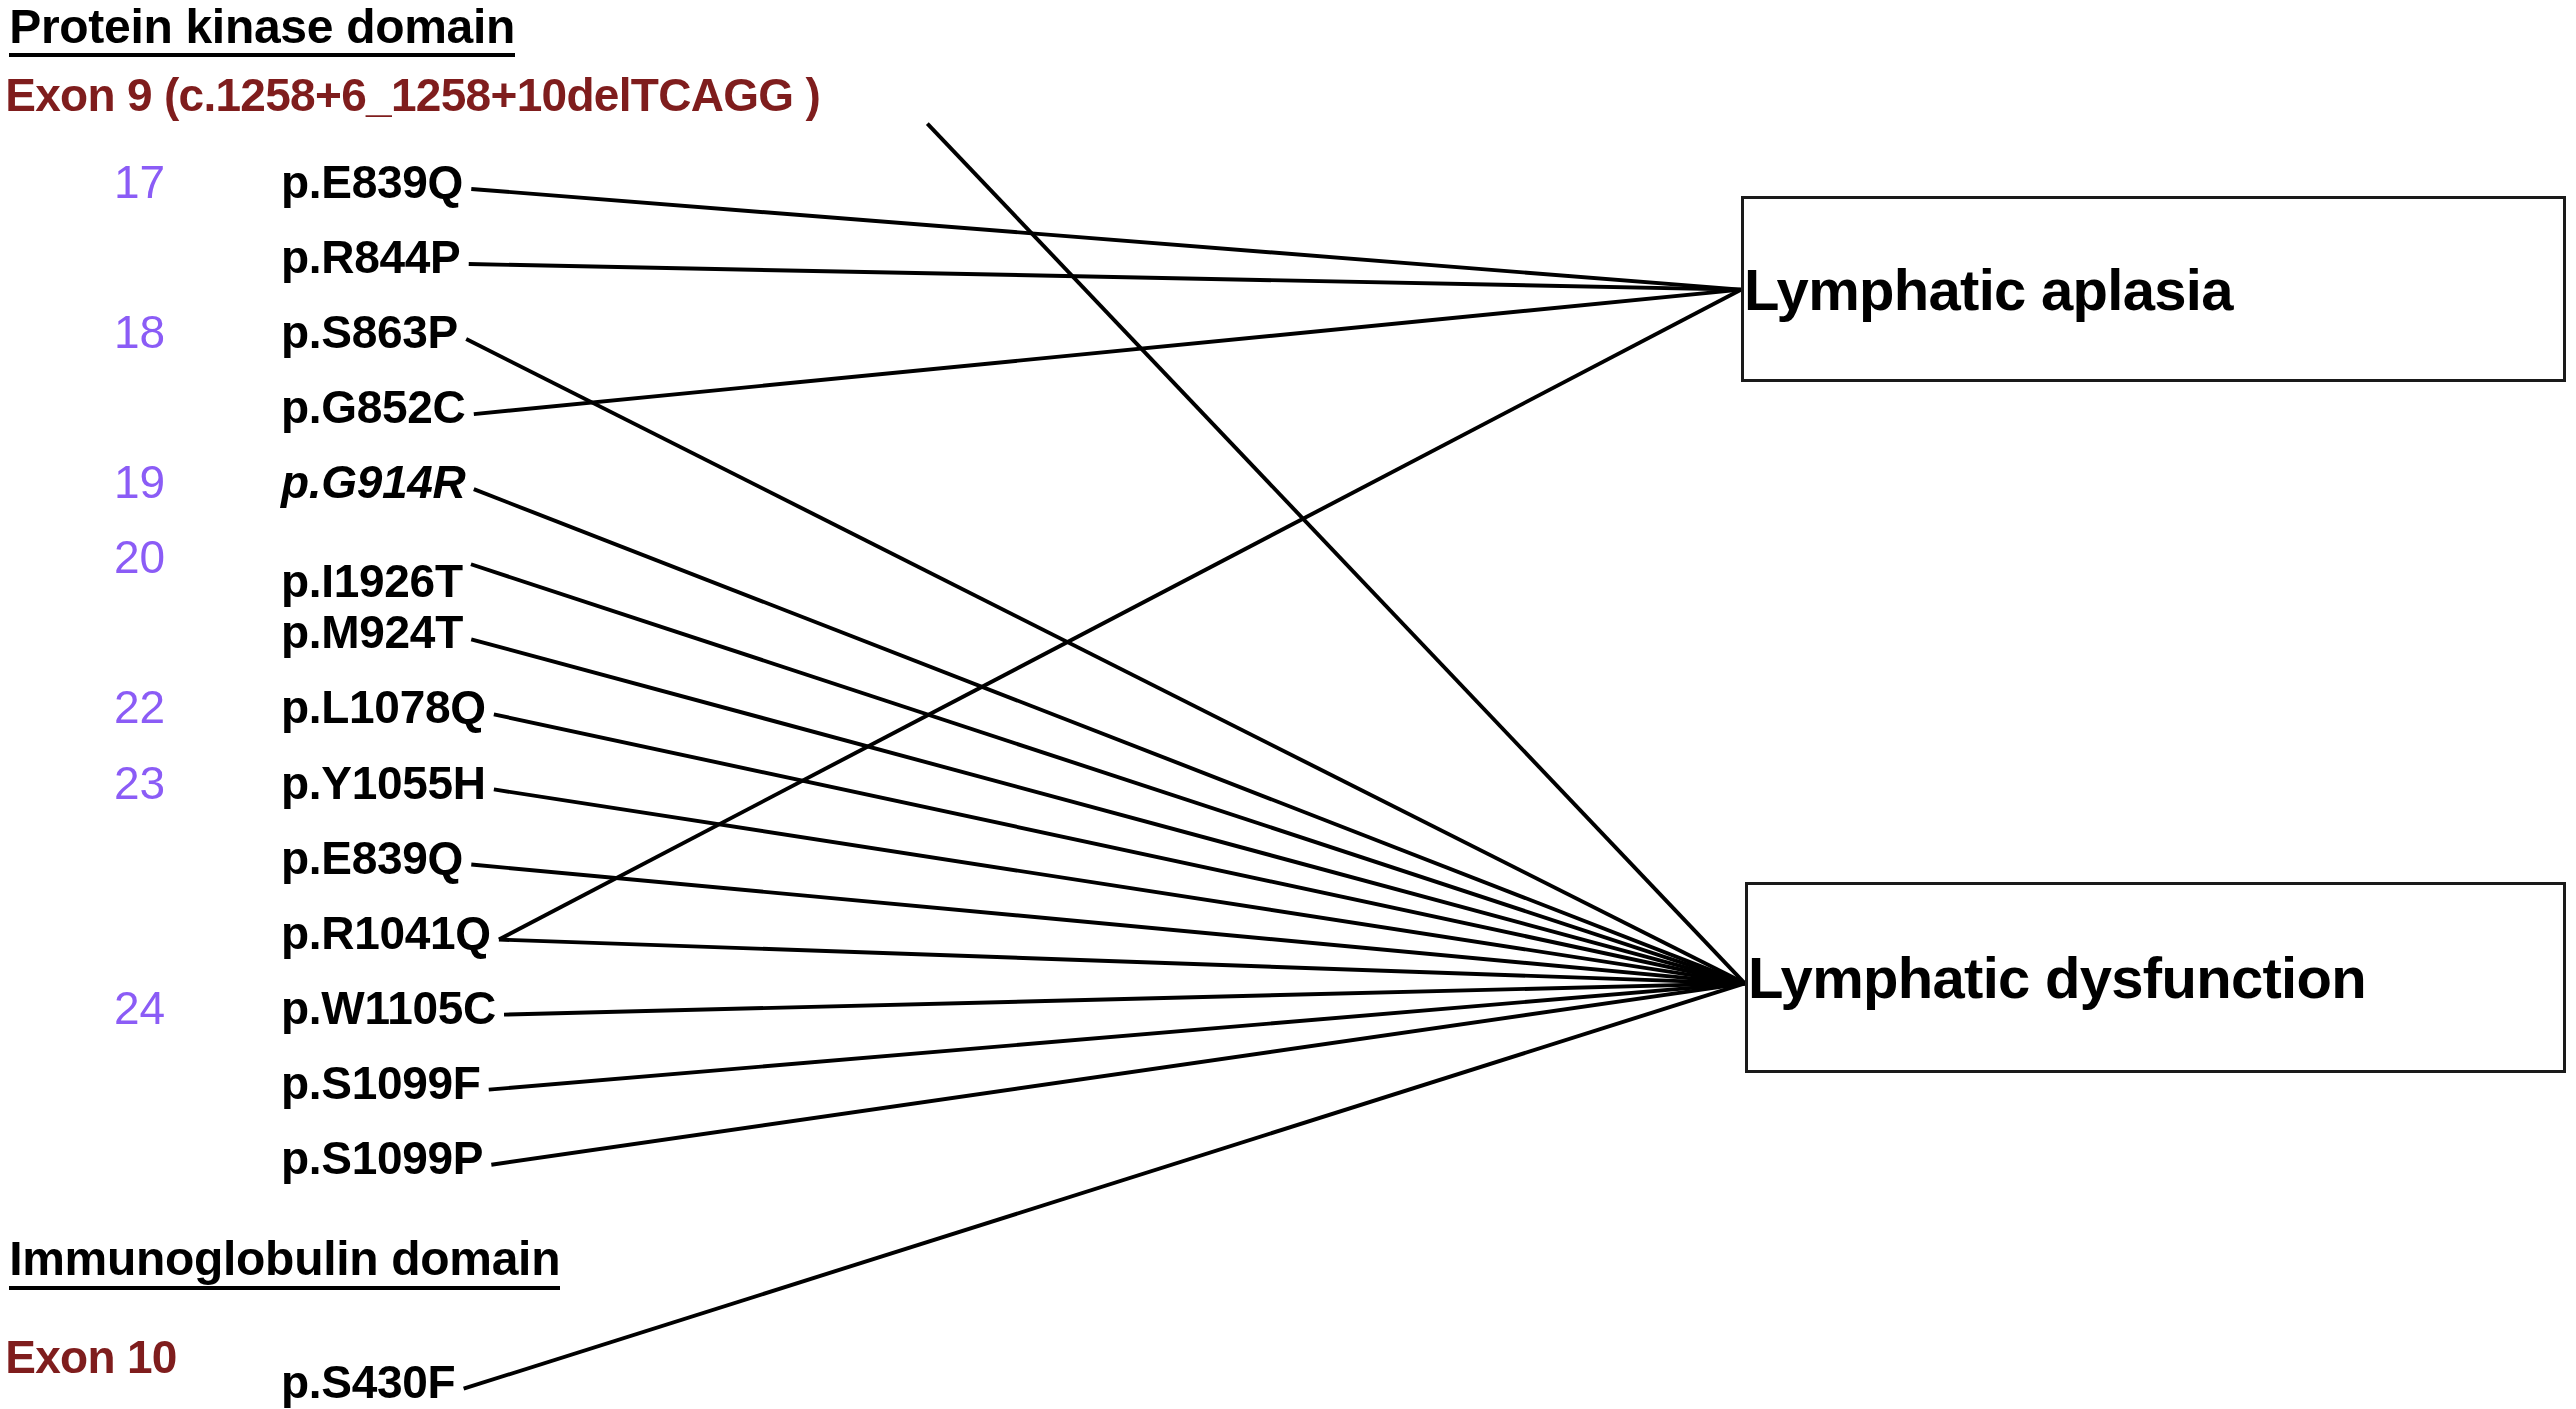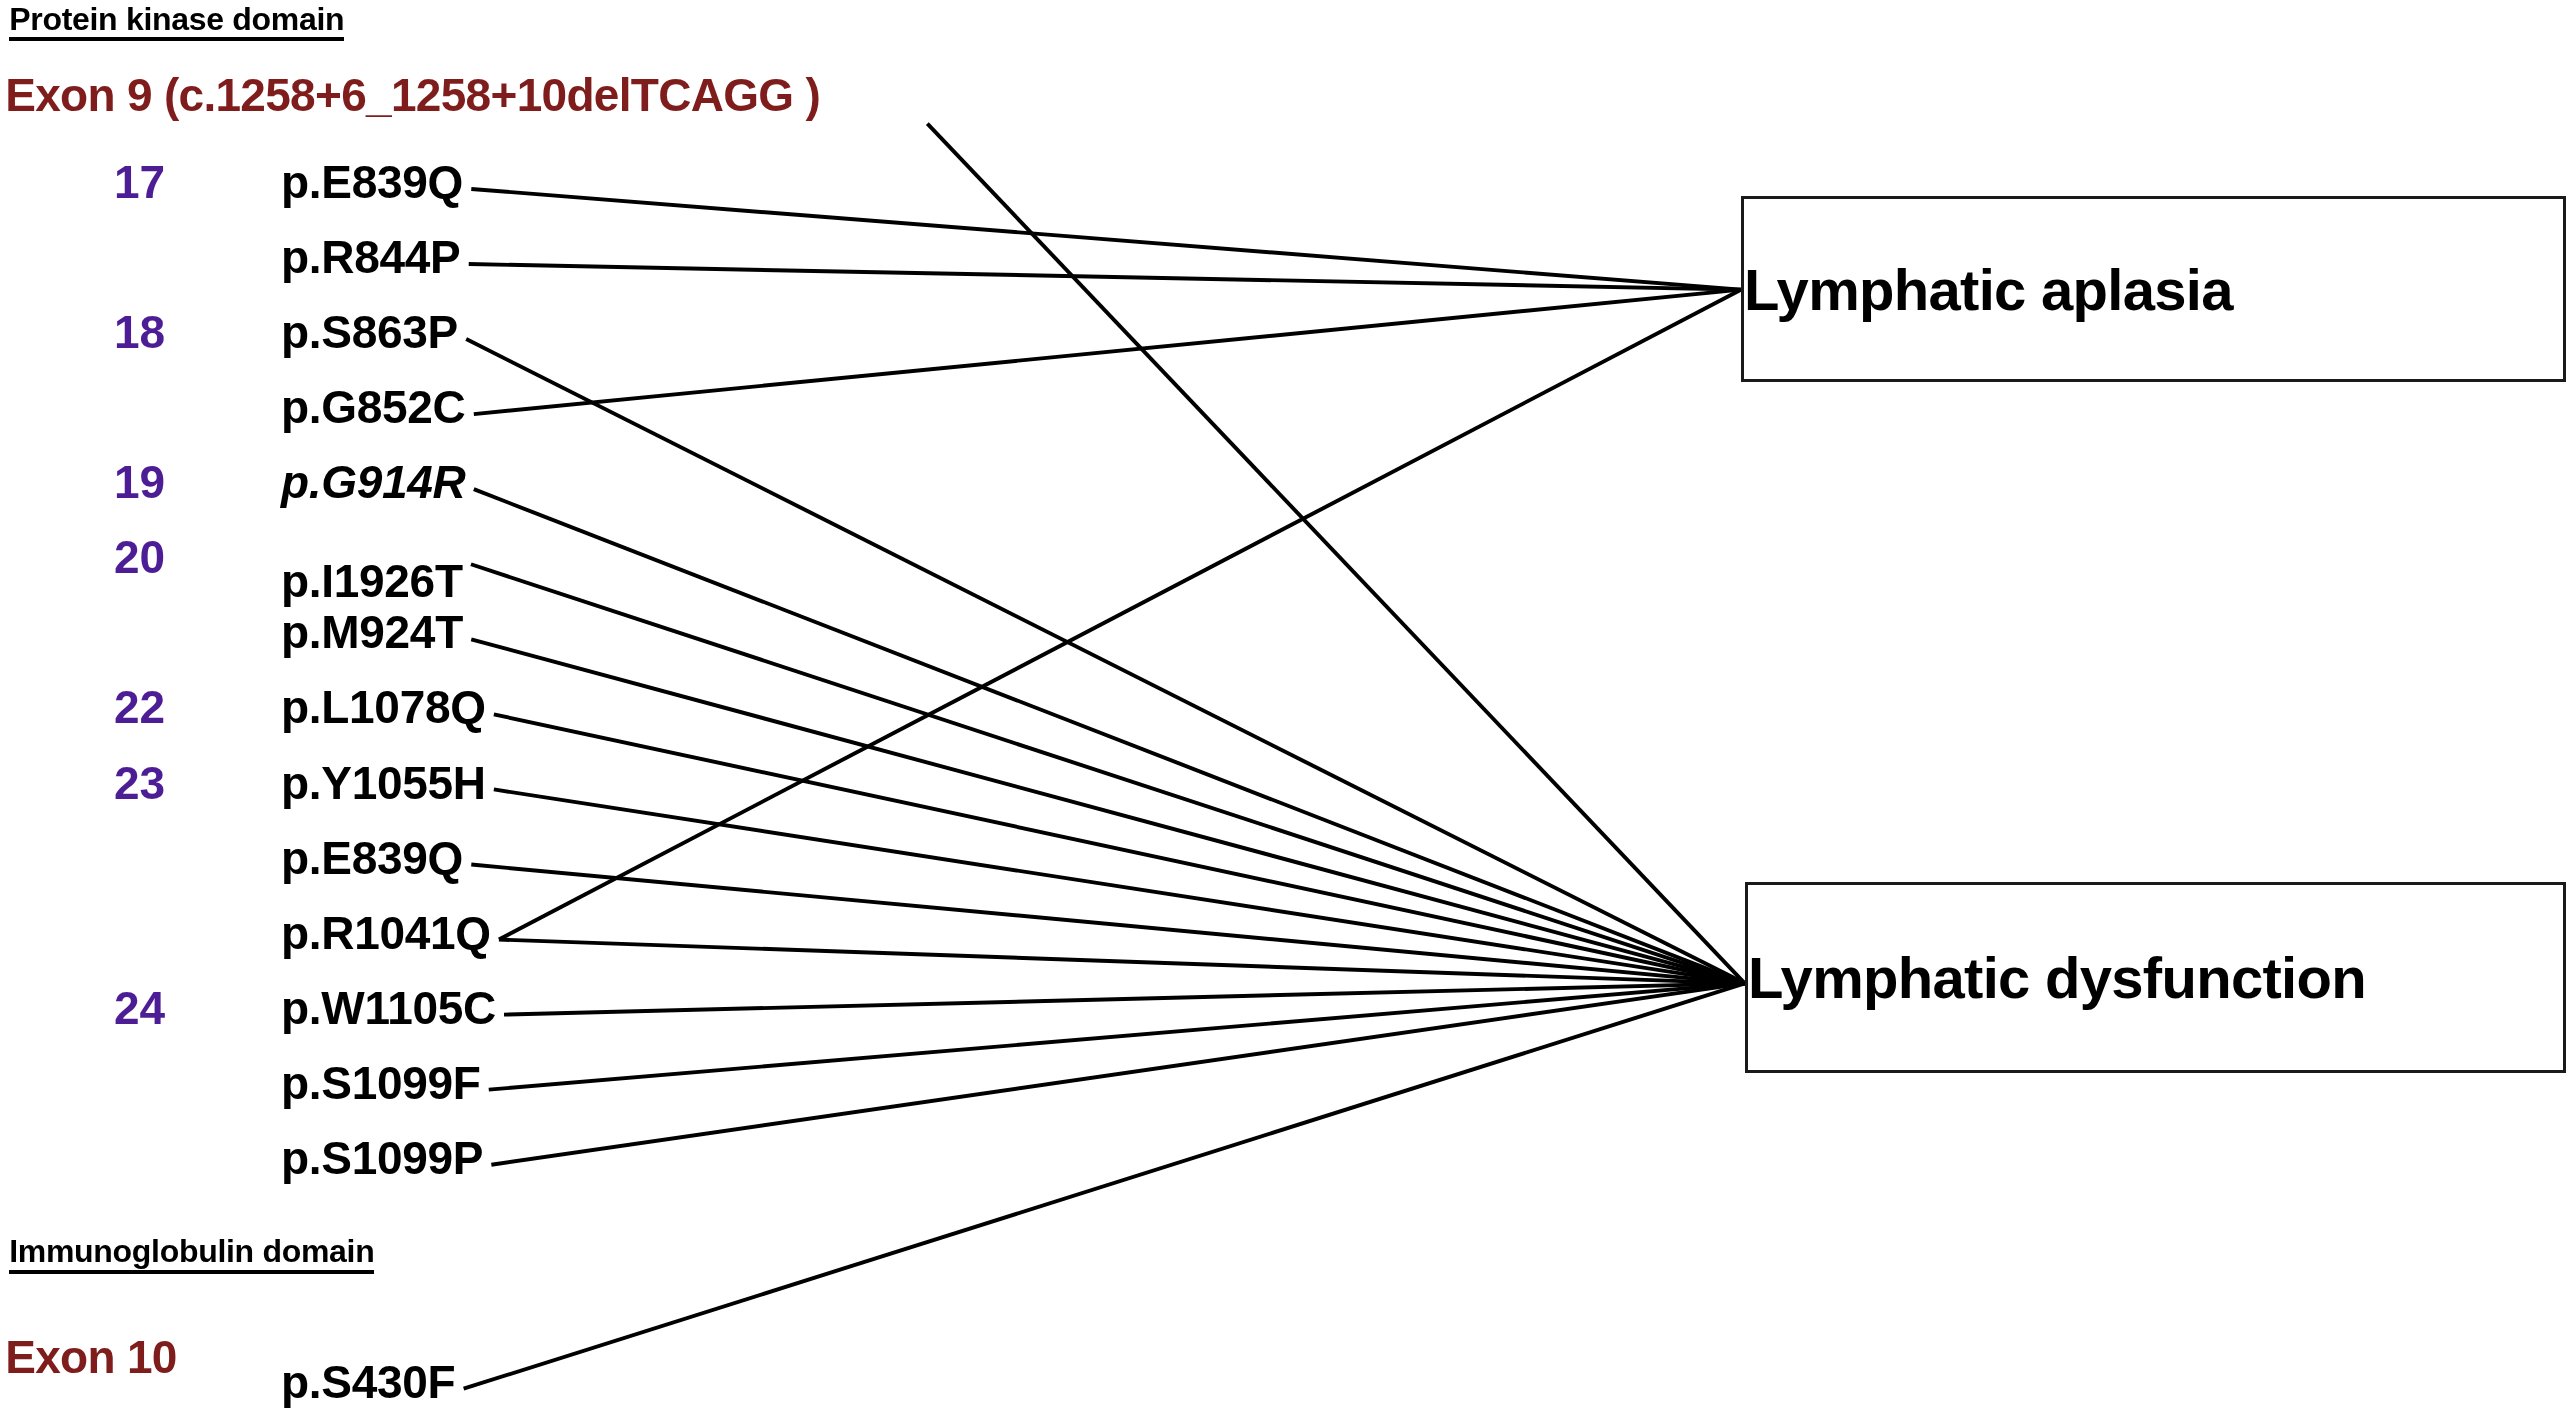--- a/index.html
+++ b/index.html
@@ -8,42 +8,42 @@
     width:2576px;
     height:1409px;
     background:#ffffff;
     font-family:"Liberation Sans", sans-serif;
     overflow:hidden;
   }
   
   .domain-title{
     position:absolute;
     font-weight:700;
-    font-size:32px;
+    font-size:48px;
     color:#000;
     white-space:nowrap;
     letter-spacing:-0.3px;
     border-bottom:4.6px solid #000;
     padding-bottom:2.6px;
     line-height:1.0;
   }
   .exon-header{
     position:absolute;
     font-weight:700;
     font-size:46px;
     color:#7f1d1d;
     white-space:nowrap;
     letter-spacing:-0.7px;
     line-height:1.0;
   }
   .exon-num{
     position:absolute;
-    font-weight:700;
+    font-weight:400;
     font-size:46px;
-    color:#4c1d95;
+    color:#8b5cf6;
     white-space:nowrap;
     text-align:left;
     line-height:1.0;
   }
   .mutation{
     position:absolute;
     font-weight:700;
     font-size:46px;
     color:#000;
     white-space:nowrap;

